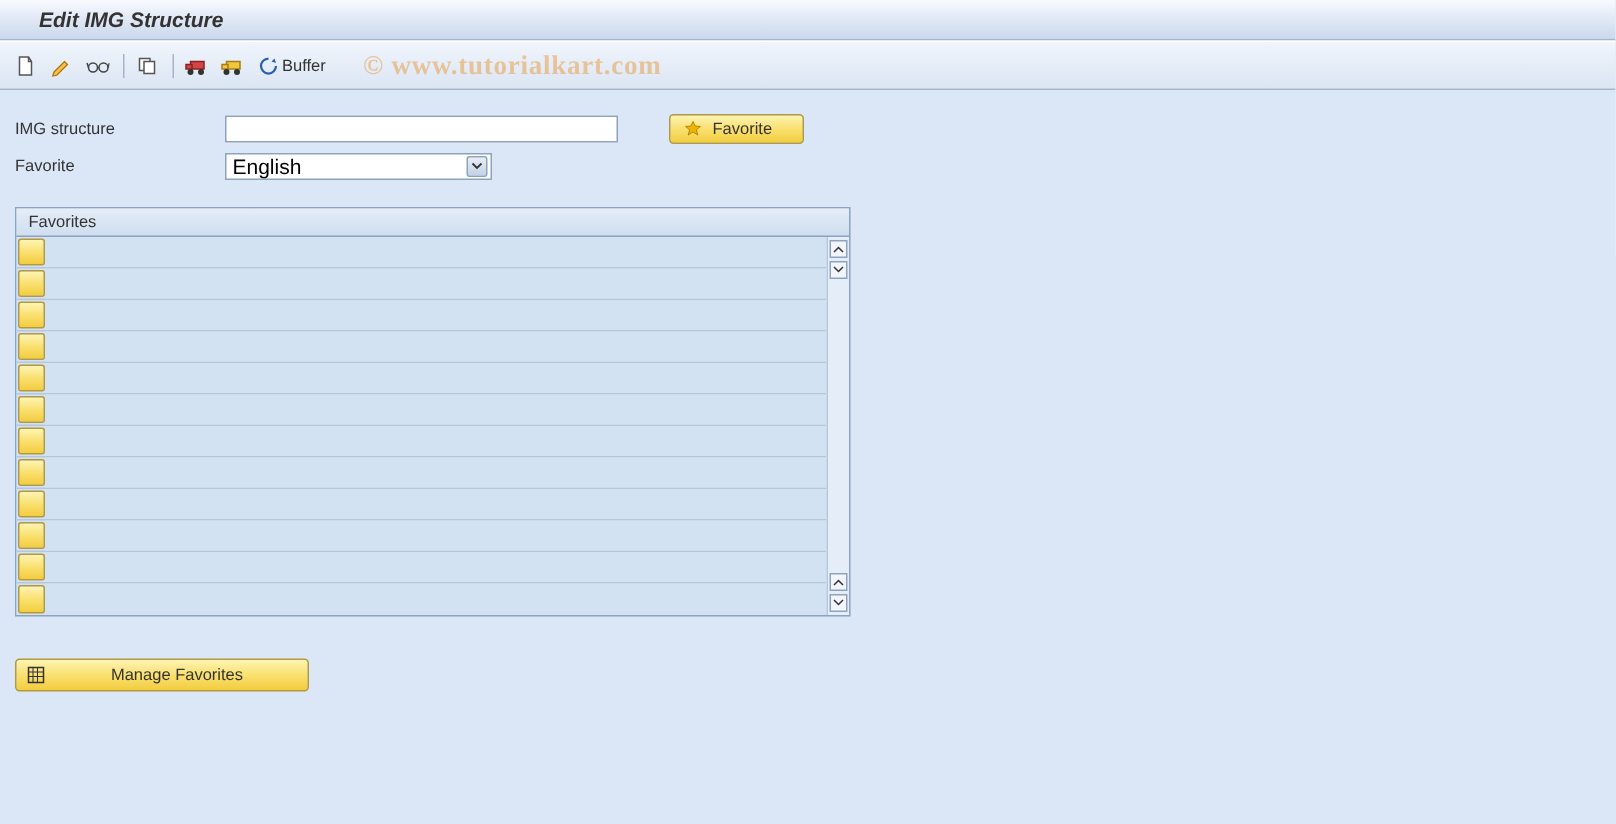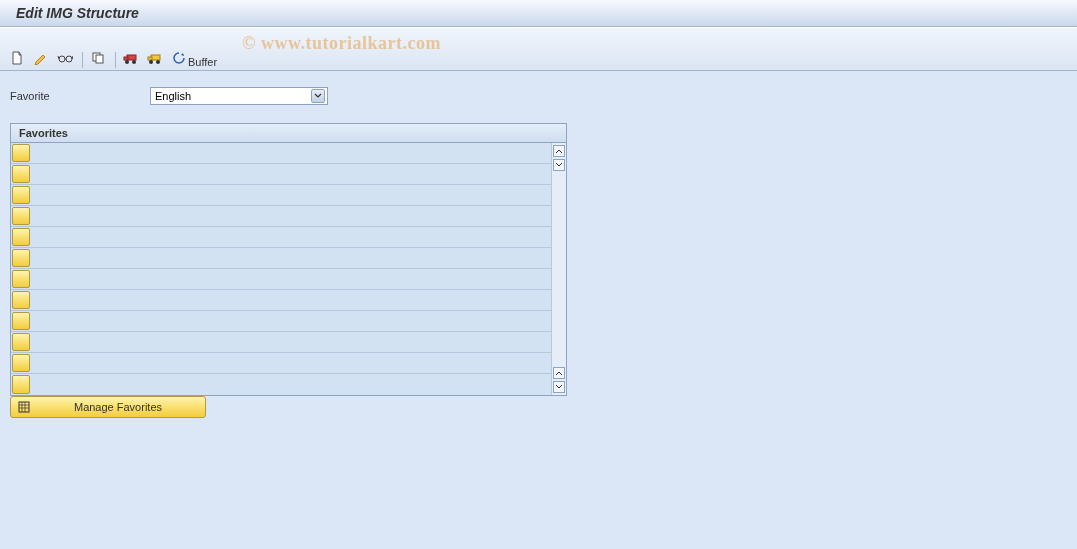--- a/index.html
+++ b/index.html
@@ -8,35 +8,35 @@
       font-size: 11px;
       background: #f2f2f2;
       width: 1077px;
       height: 549px;
       overflow: hidden;
       position: relative;
     }
     .title-bar {
       background: linear-gradient(to bottom, #f8faff 0%, #e0e8f5 50%, #cad8ec 100%);
       border-bottom: 1px solid #a5b4c9;
-      padding: 5px 16px;
+      padding: 5px 26px;
       font-size: 14px;
       font-weight: bold;
       font-style: italic;
       color: #333;
     }
     .toolbar {
       background: linear-gradient(to bottom, #f0f5fc, #dbe5f3);
       border-top: 1px solid #fff;
       border-bottom: 1px solid #a5b4c9;
       padding: 2px 6px;
       display: flex;
-      align-items: flex-end;
+      align-items: center;
       gap: 0px;
-      height: 44px;
+      height: 33px;
     }
     .tb-btn {
       display: inline-flex;
       align-items: center;
       justify-content: center;
       width: 22px;
       height: 20px;
       border: 1px solid transparent;
       border-radius: 2px;
       cursor: pointer;
@@ -100,37 +100,36 @@
     .fav-btn { margin-left: 34px; width: 90px; justify-content: flex-start;}
     .select-wrap {
       position: relative;
       width: 178px;
       height: 18px;
       border: 1px solid #8ea3bd;
       background: #fff;
       display: flex;
       align-items: center;
       padding: 0 26px 0 4px;
-      font-size: 11px;
+      font-size: 14px;
       cursor: pointer;
     }
     .select-wrap .caret {
       position: absolute; right: 2px; top: 1px;
       width: 14px; height: 14px;
       background: linear-gradient(to bottom, #e9eef7, #c2d1e6);
       border: 1px solid #8ea3bd;
       border-radius: 2px;
       display: flex; align-items:center; justify-content:center;
     }
     .favorites-panel {
       margin-top: 18px;
       width: 557px;
       border: 1px solid #8ea3bd;
       background: #c7daf1;
-      font-weight: bold;
     }
     .favorites-header {
       background: linear-gradient(to bottom, #e5edf8, #cfdef0);
       border-bottom: 1px solid #8ea3bd;
       padding: 3px 8px;
       font-size: 11px;
       color: #333;
     }
     .favorites-body {
       display: flex;
@@ -175,20 +174,21 @@
       padding: 2px 0;
     }
     .scroll-btn {
       width: 12px; height: 12px;
       border: 1px solid #8ea3bd;
       background: #f2f6fc;
       display: flex; align-items:center; justify-content:center;
       cursor: pointer;
     }
     .manage-btn {
+      margin-top: 28px;
       width: 196px;
       height: 22px;
       display:flex;
       align-items:center;
       justify-content:flex-start;
       padding: 0 6px;
     }
     .manage-btn .label-center {
       flex:1; text-align:center;
     }
@@ -262,20 +262,32 @@
         <path d="M11 2 l1 3 l-3 -1 z" fill="#2a5fb0"></path>
       </svg>
   </span>
   <span class="tb-label">Buffer</span>
 </div>
 
 <div class="watermark">©  www.tutorialkart.com</div>
 
 <div class="content-area">
 
+  <div class="form-row">
+    <div class="form-label">IMG structure</div>
+    <input class="text-input" type="text" value="" style="">
+    <div class="sap-button fav-btn">
+      <span class="btn-icon-box">
+        <svg width="12" height="12">
+            <path d="M6 1 l1.5 3 3.5 0.3 -2.7 2.2 0.9 3.5 -3.2 -2 -3.2 2 0.9 -3.5 -2.7 -2.2 3.5 -0.3 z" fill="#f0b400" stroke="#a07000" stroke-width="0.5"></path>
+          </svg>
+      </span>
+      <span>Favorite</span>
+    </div>
+  </div>
 
   <div class="form-row">
     <div class="form-label">Favorite</div>
     <div class="select-wrap">
       <span>English</span>
       <span class="caret">
         <svg width="8" height="6">
             <path d="M1 1 l3 3 l3 -3" fill="none" stroke="#333" stroke-width="1.2"></path>
           </svg>
       </span>

